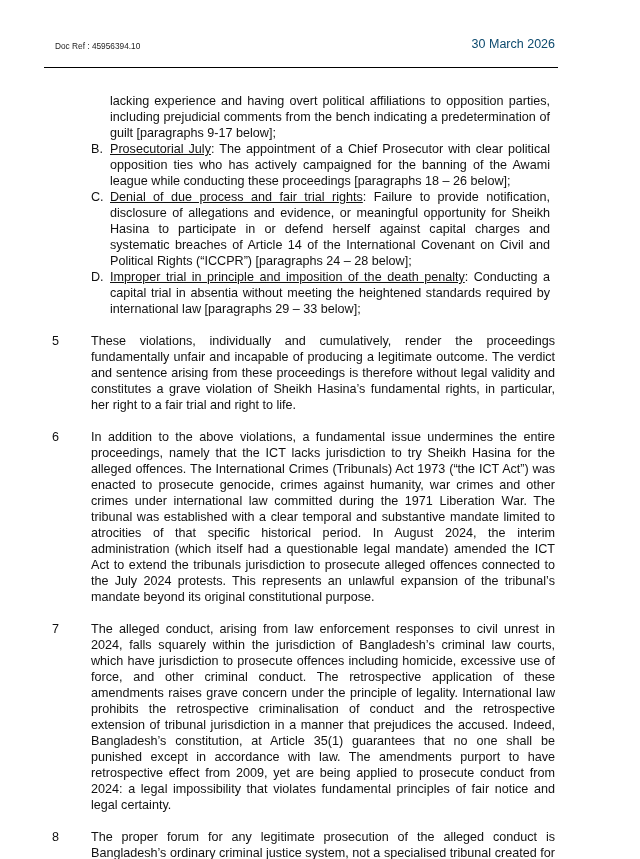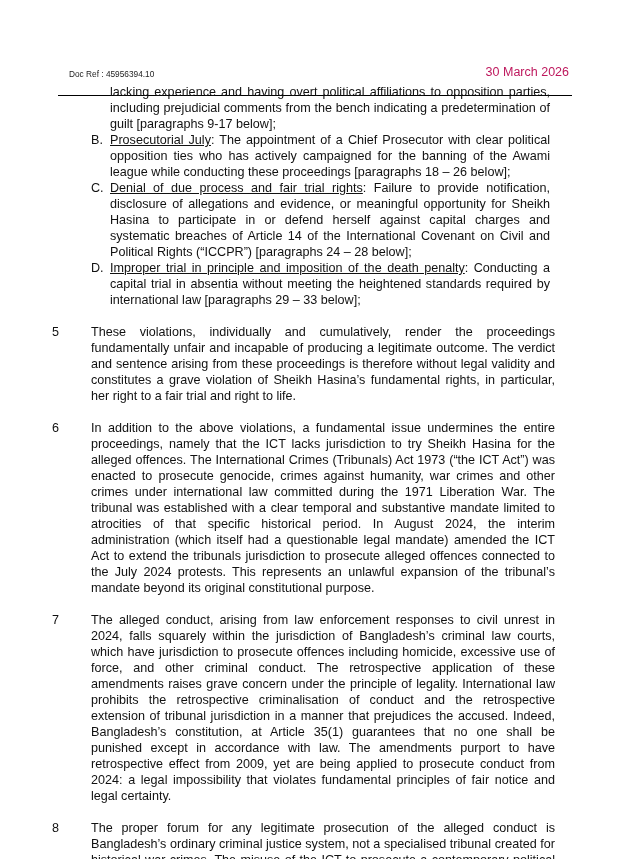--- a/index.html
+++ b/index.html
@@ -10,40 +10,39 @@
     body {
       width: 640px;
       height: 859px;
       overflow: hidden;
       position: relative;
       font-family: "Liberation Sans", sans-serif;
       color: #111111;
     }
     .header {
       position: absolute;
-      left: 58px;
+      left: 44px;
       top: 0;
       width: 514px;
       height: 67px;
       border-bottom: 1.2px solid #000000;
-      margin-top: 28px;
     }
     .doc-ref {
       position: absolute;
       left: 11px;
       top: 41px;
       font-size: 8.3px;
       color: #222;
     }
     .doc-date {
       position: absolute;
       right: 3px;
       top: 37px;
       font-size: 12.5px;
-      color: #be185d;
+      color: #0c4a6e;
     }
     .content {
       position: absolute;
       left: 0;
       top: 80px;
       width: 640px;
       font-size: 12.6px;
       line-height: 16px;
     }
     .list {
@@ -51,21 +50,21 @@
       padding: 0;
       list-style: none;
     }
     .list-item {
       position: relative;
       padding-left: 110px;
       width: 440px;
       text-align: justify;
     }
     .list-item.continuation {
-      margin-top: 4px;
+      margin-top: 13px;
     }
     .list-letter {
       position: absolute;
       left: 91px;
       top: 0;
     }
     .heading-underline {
       text-decoration: underline;
       text-underline-offset: 1px;
     }

